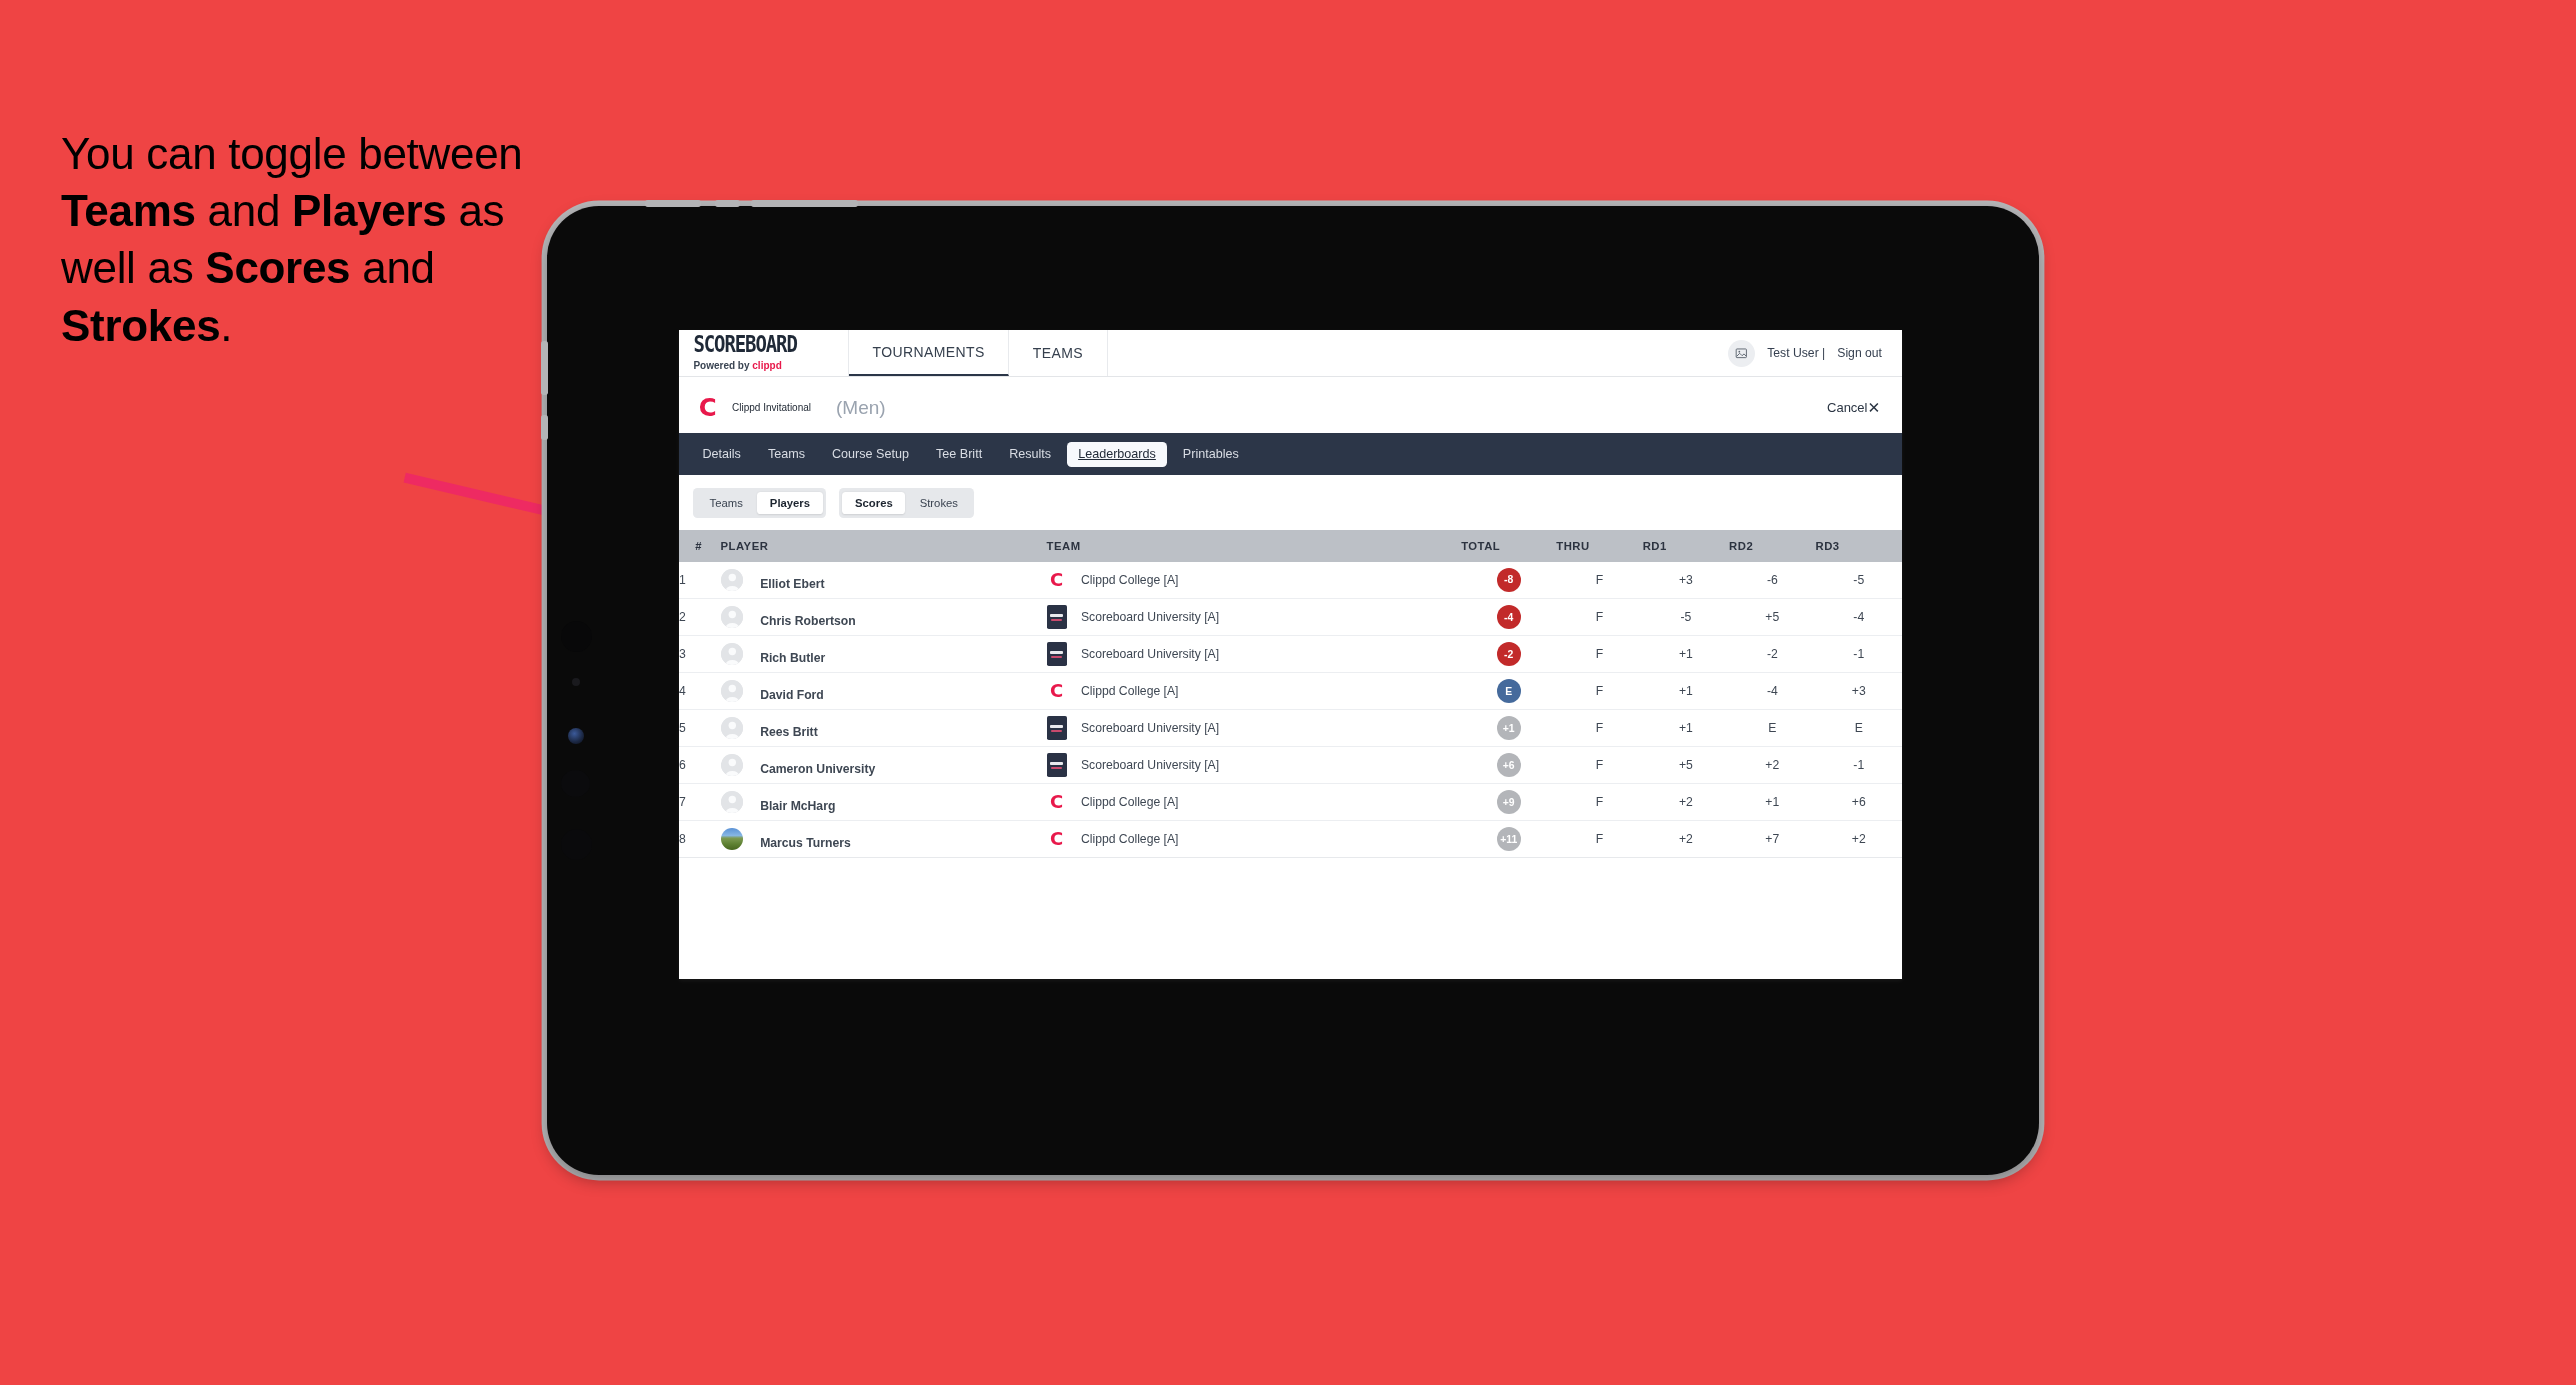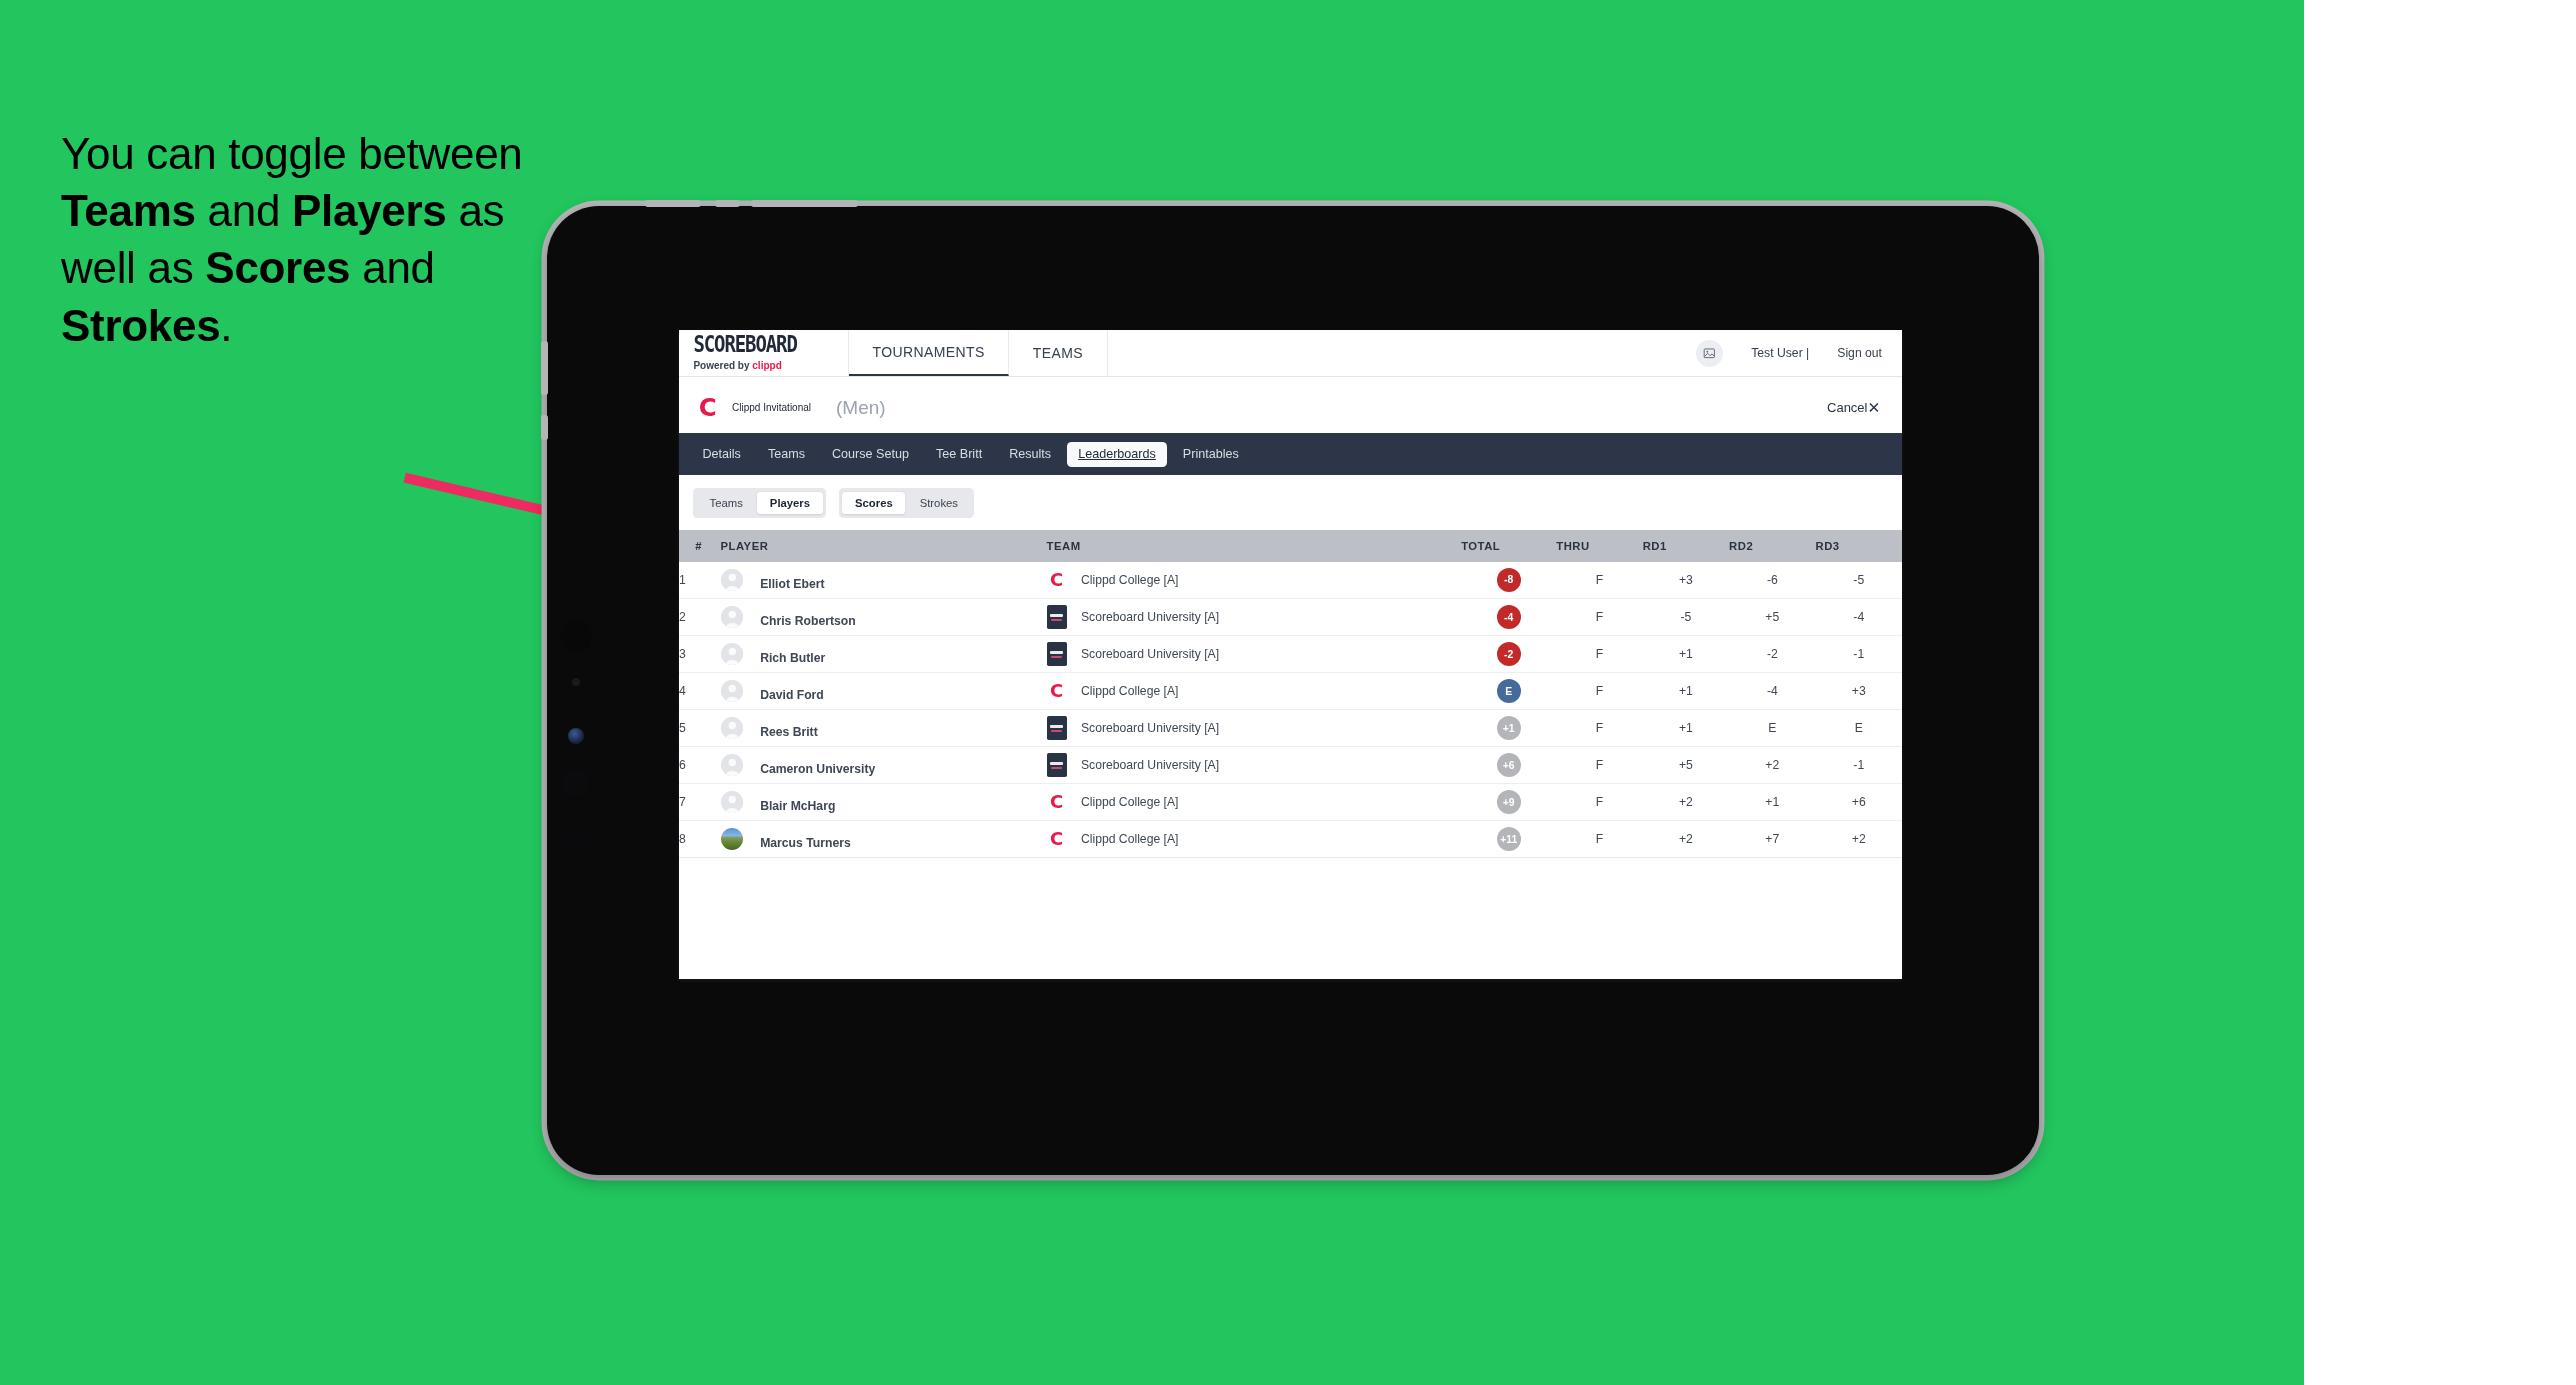--- a/index.html
+++ b/index.html
@@ -2,21 +2,21 @@
 <html style="font-size:14.4px"><head>
 <meta charset="utf-8">
 <style>
   * { box-sizing: border-box; margin: 0; padding: 0; }
   html, body {
     width: 2576px; height: 1386px;
     background: #ffffff;
     font-family: "Liberation Sans", sans-serif;
     overflow: hidden;
   }
-  .stage { position: relative; width: 2304px; height: 1386px; background:#22c55e; }
+  .stage { position: relative; width: 2576px; height: 1386px; background:#ef4444; }
 
   
   .annot {
     position: absolute;
     color: #000;
     line-height: 1.30;
     letter-spacing: -0.3px;
   }
   .annot-left {
     left: 61px; top: 125px; width: 506px;
@@ -90,21 +90,21 @@
   }
   .brand-sub .c { color:#e8194b; font-weight:800; }
 
   .navtab {
     display:flex; align-items:center; padding: 0 23.5px;
     font-size: 14px; color:#36404e; letter-spacing:0.4px;
     border-right: 0.9px solid #e8eaed; cursor:pointer;
   }
   .navtab.active { border-bottom: 2.7px solid #2b3648; }
   .appbar-spacer { flex: 1; }
-  .appbar-right { display:flex; align-items:center; gap:28px; padding-right:20px; }
+  .appbar-right { display:flex; align-items:center; gap:12px; padding-right:20px; }
   .av-circle {
     width: 27px; height: 27px; border-radius:50%; background:#eceef1;
     display:flex; align-items:center; justify-content:center;
   }
   .av-circle svg { width:12.6px; height:12.6px; }
   .user-txt { font-size:12.2px; color:#364050; }
   .signout { font-size:12.2px; color:#364050; cursor:pointer; }
 
   
   .twrap { padding: 5.4px 5.4px 0 5.4px; background:#fff; }

